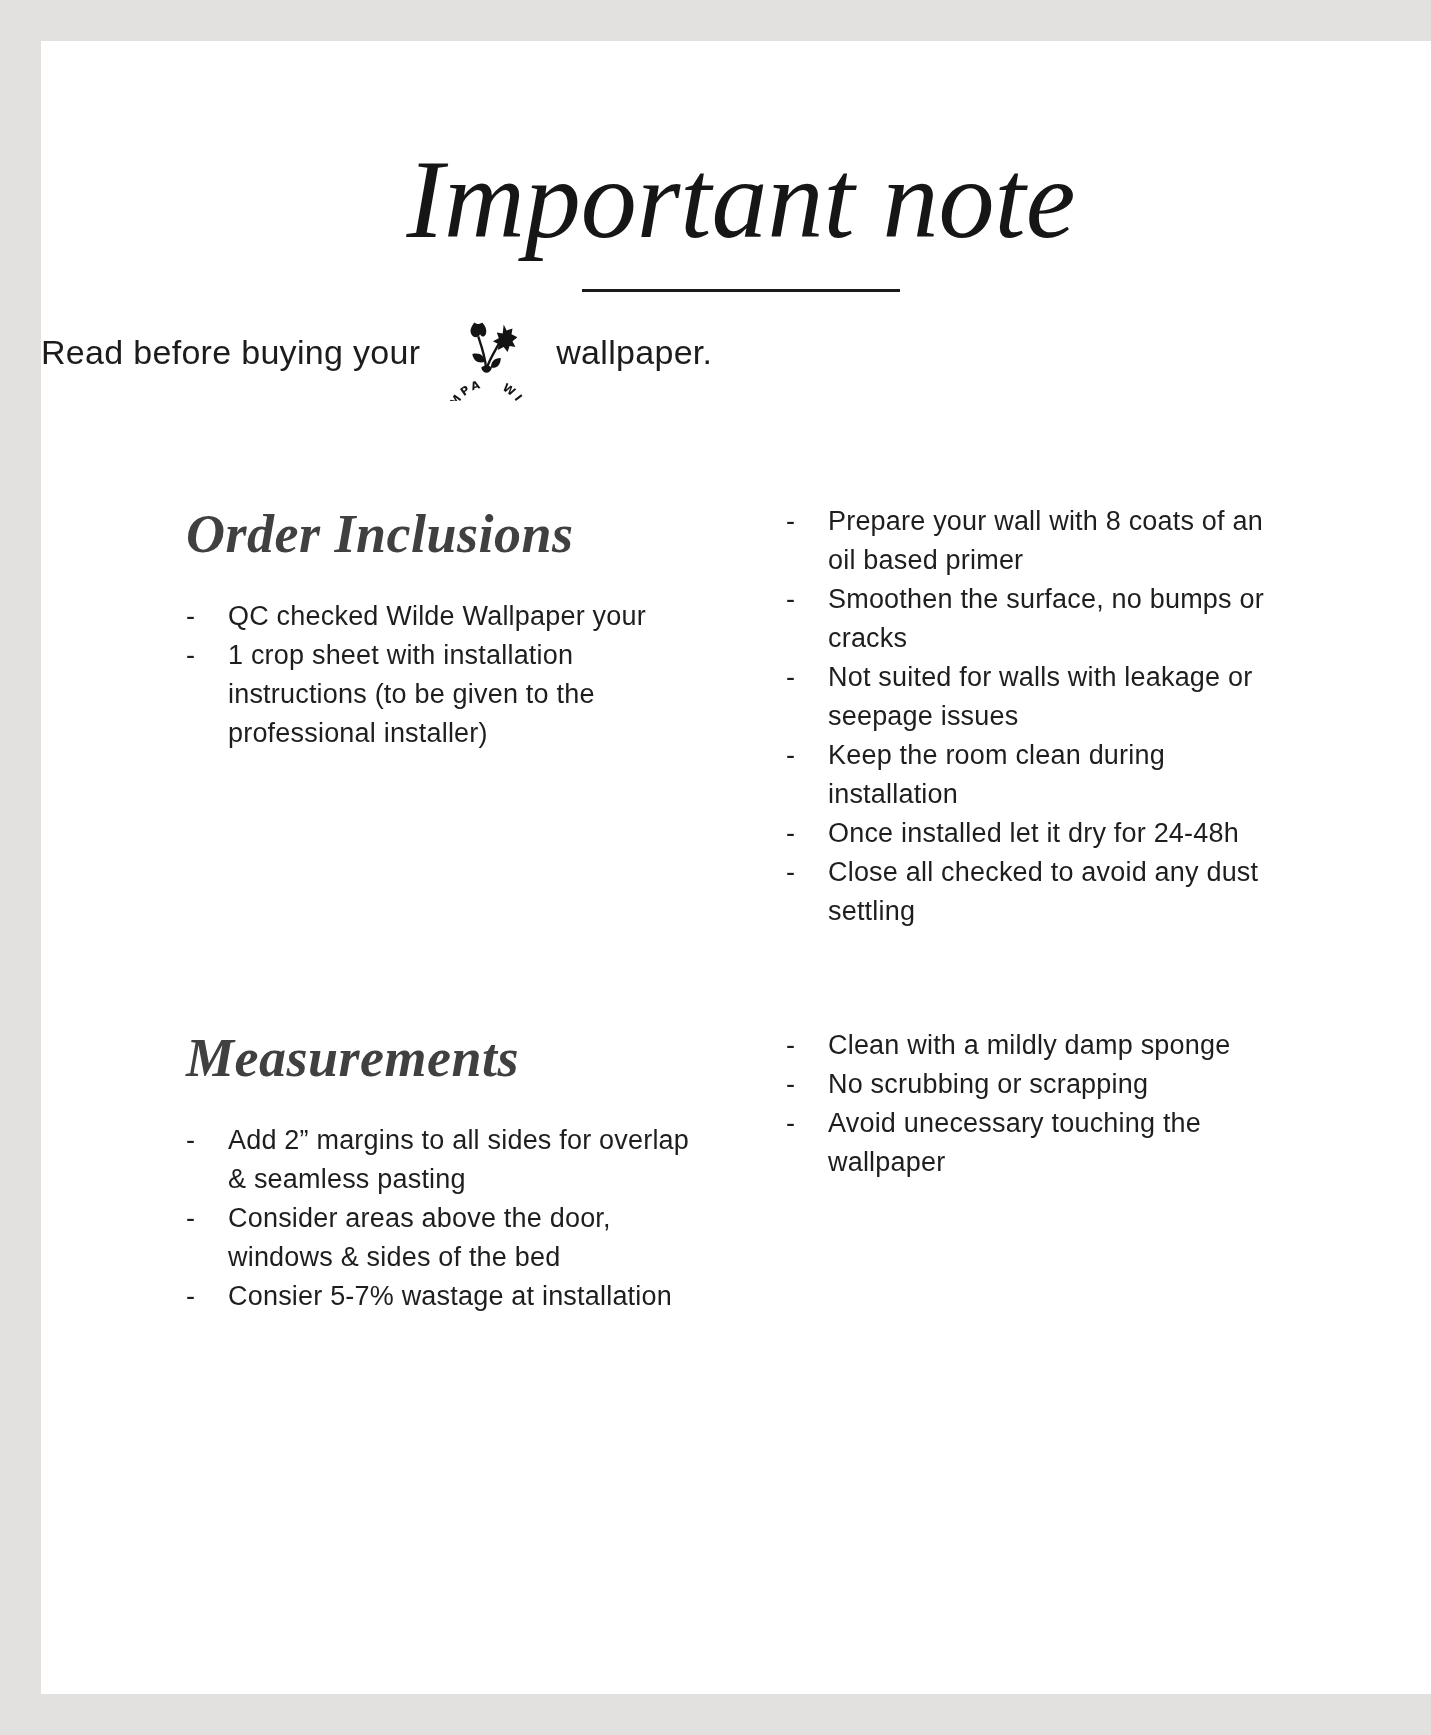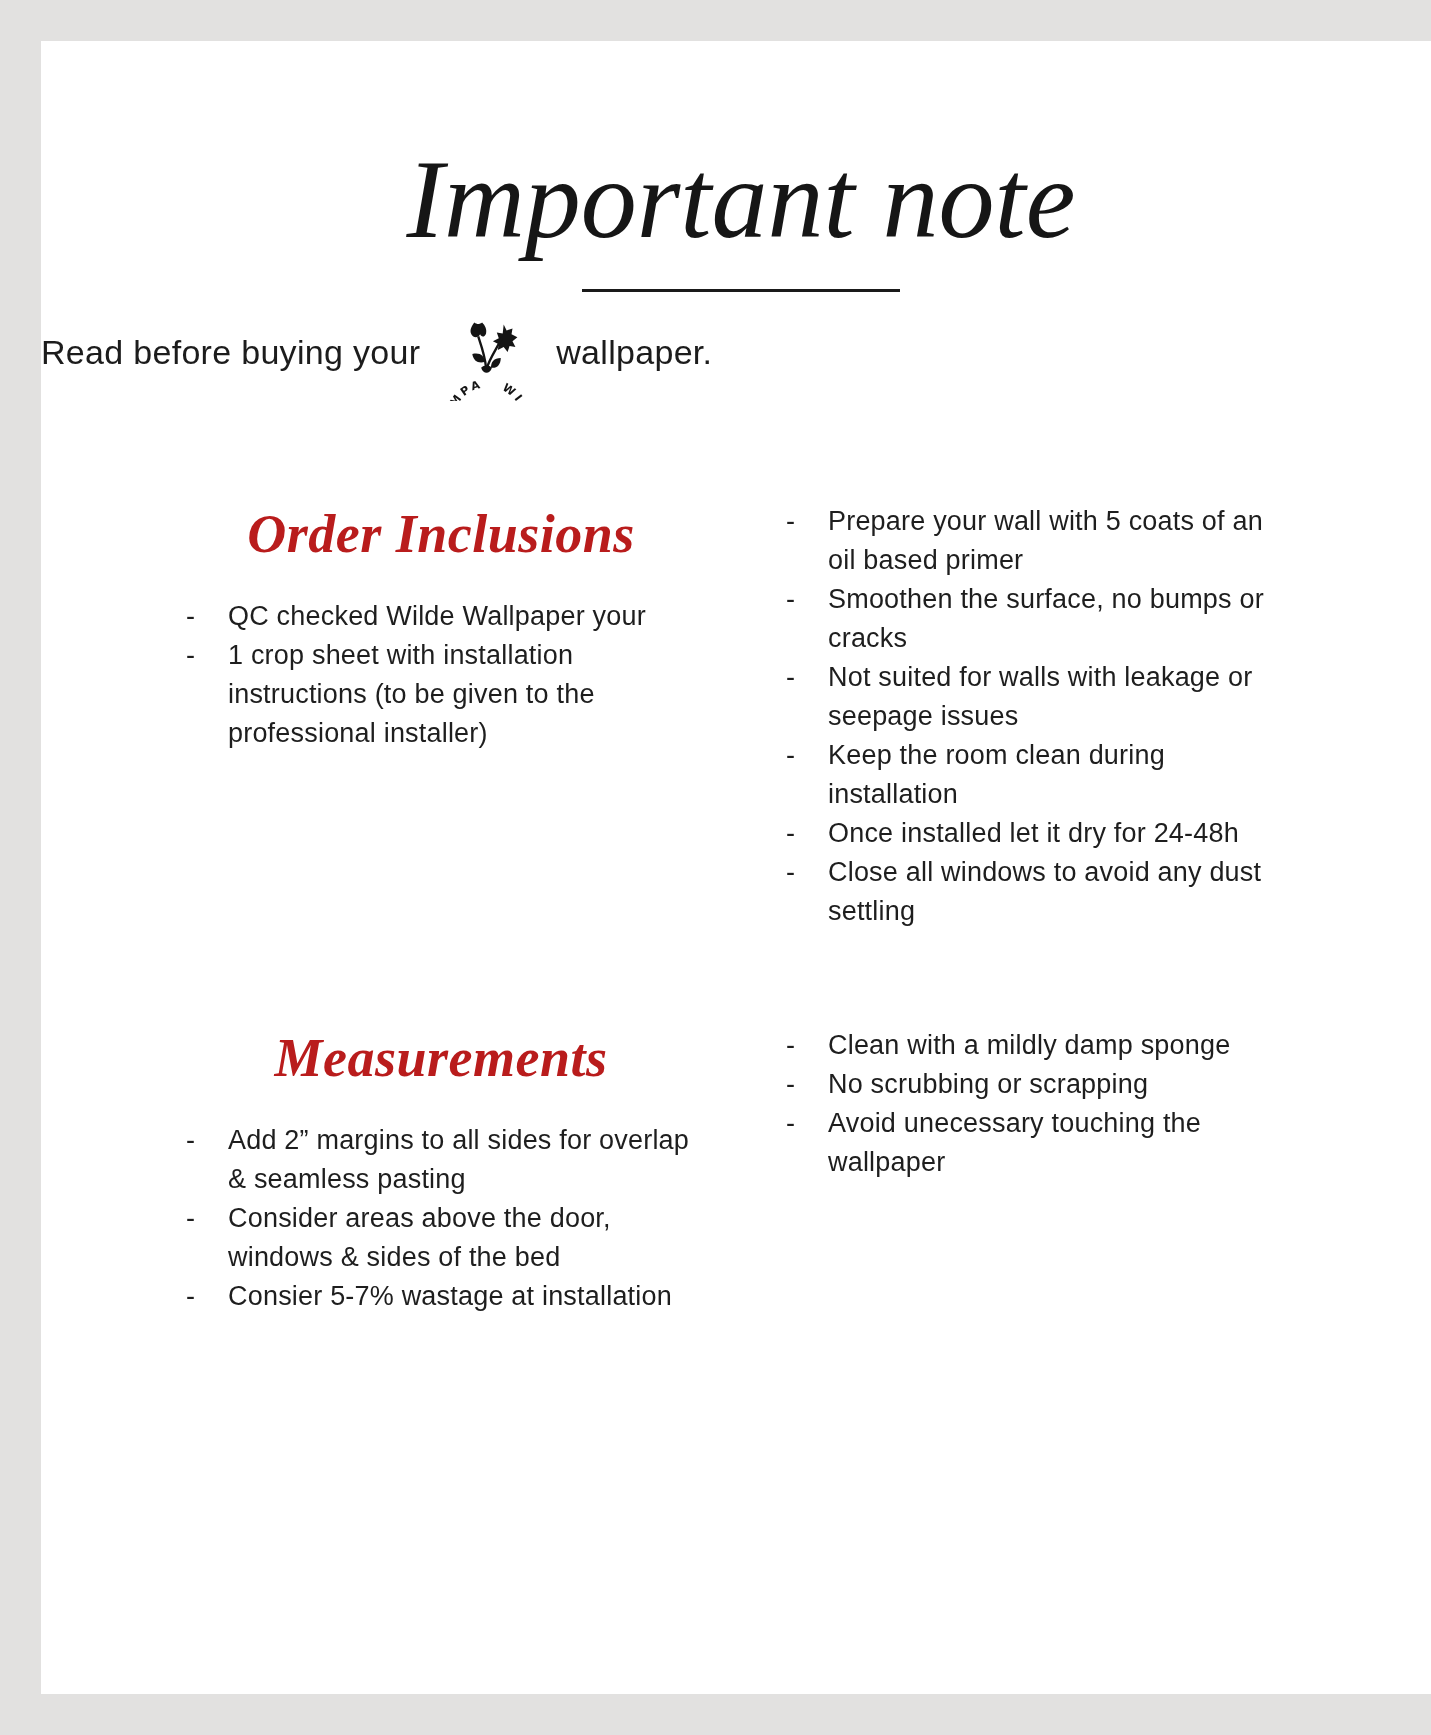--- a/index.html
+++ b/index.html
@@ -51,22 +51,21 @@
     column-gap: 90px;
     row-gap: 95px;
   }
   .section-heading {
     margin: 0 0 30px 0;
     font-family: "Liberation Serif", "DejaVu Serif", serif;
     font-style: italic;
     font-weight: 700;
     font-size: 54px;
     line-height: 1.2;
-    text-align: center;
-    color: #b91c1c;
+    color: #404040;
     letter-spacing: 0.5px;
   }
   ul.items {
     list-style: none;
     margin: 0; padding: 0;
     font-size: 27px;
     line-height: 39px;
     color: #1e1e1e;
     letter-spacing: 0.2px;
   }
@@ -120,41 +119,41 @@
             <span class="dash">-</span>
             <span class="txt">1 crop sheet with installation instructions (to be given to the professional installer)</span>
           </li>
         </ul>
     </section>
 
     <section>
       <ul class="items">
           <li>
             <span class="dash">-</span>
-            <span class="txt">Prepare your wall with 5 coats of an oil based primer</span>
+            <span class="txt">Prepare your wall with 8 coats of an oil based primer</span>
           </li>
           <li>
             <span class="dash">-</span>
             <span class="txt">Smoothen the surface, no bumps or cracks</span>
           </li>
           <li>
             <span class="dash">-</span>
             <span class="txt">Not suited for walls with leakage or seepage issues</span>
           </li>
           <li>
             <span class="dash">-</span>
             <span class="txt">Keep the room clean during installation</span>
           </li>
           <li>
             <span class="dash">-</span>
             <span class="txt">Once installed let it dry for 24-48h</span>
           </li>
           <li>
             <span class="dash">-</span>
-            <span class="txt">Close all windows to avoid any dust settling</span>
+            <span class="txt">Close all checked to avoid any dust settling</span>
           </li>
         </ul>
     </section>
 
     <section>
       <h2 class="section-heading">Measurements</h2>
       <ul class="items">
           <li>
             <span class="dash">-</span>
             <span class="txt">Add 2” margins to all sides for overlap &amp; seamless pasting</span>

